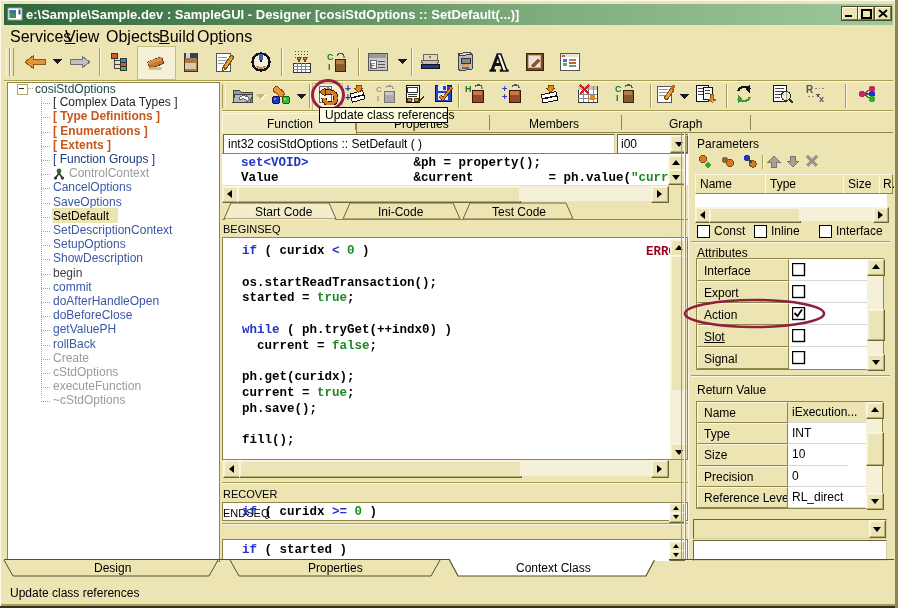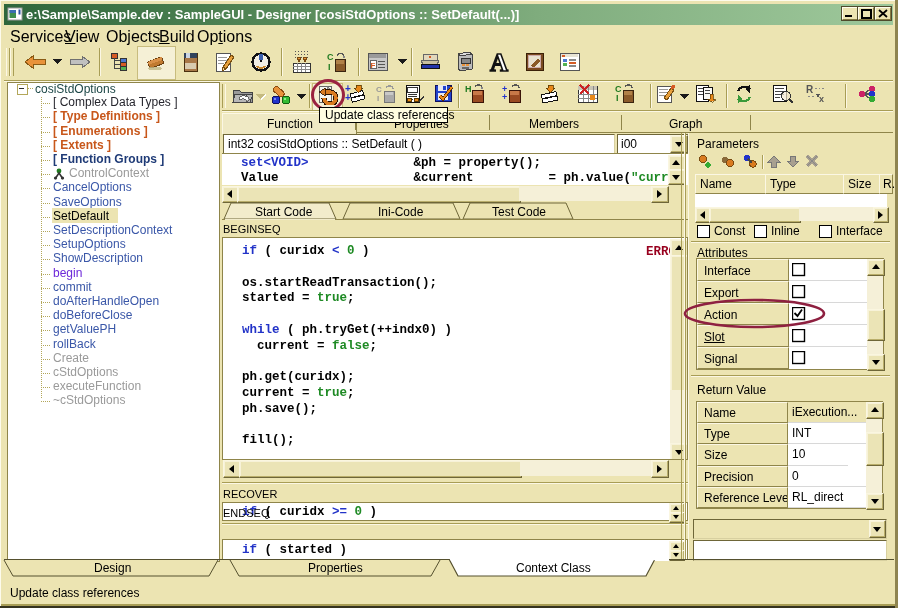--- a/index.html
+++ b/index.html
@@ -188,21 +188,21 @@
   <div class="abs" style="left:27px;top:-1px;color:#1C4747;">cosiStdOptions</div>
   <div class="abs" style="left:33px;top:20px;width:10px;height:1px;background-image:repeating-linear-gradient(to right,#B3A75A 0 1px,transparent 1px 2px);"></div>
   <div class="abs" style="left:45px;top:12px;color:#26262E;white-space:nowrap;">[ Complex Data Types ]</div>
   <div class="abs" style="left:33px;top:34px;width:10px;height:1px;background-image:repeating-linear-gradient(to right,#B3A75A 0 1px,transparent 1px 2px);"></div>
   <div class="abs" style="left:45px;top:26px;color:#C8571B;font-weight:bold;white-space:nowrap;">[ Type Definitions ]</div>
   <div class="abs" style="left:33px;top:49px;width:10px;height:1px;background-image:repeating-linear-gradient(to right,#B3A75A 0 1px,transparent 1px 2px);"></div>
   <div class="abs" style="left:45px;top:41px;color:#C8571B;font-weight:bold;white-space:nowrap;">[ Enumerations ]</div>
   <div class="abs" style="left:33px;top:63px;width:10px;height:1px;background-image:repeating-linear-gradient(to right,#B3A75A 0 1px,transparent 1px 2px);"></div>
   <div class="abs" style="left:45px;top:55px;color:#C8571B;font-weight:bold;white-space:nowrap;">[ Extents ]</div>
   <div class="abs" style="left:33px;top:77px;width:10px;height:1px;background-image:repeating-linear-gradient(to right,#B3A75A 0 1px,transparent 1px 2px);"></div>
-  <div class="abs" style="left:45px;top:69px;color:#1F3B77;font-weight:bold;white-space:nowrap;">[ Function Groups ]</div>
+  <div class="abs" style="left:45px;top:69px;color:#1F3B77;font-weight:normal;white-space:nowrap;">[ Function Groups ]</div>
   <div class="abs" style="left:33px;top:91px;width:10px;height:1px;background-image:repeating-linear-gradient(to right,#B3A75A 0 1px,transparent 1px 2px);"></div>
   <svg class="abs" style="left:45px;top:84px;" width="13" height="13">
       <circle cx="6" cy="4" r="2.4" fill="#1f7a1f"></circle>
       <path d="M2 12 L6 6 L10 12" stroke="#333" stroke-width="1.6" fill="none"></path>
       <circle cx="2.5" cy="11" r="1.6" fill="#333"></circle>
       <circle cx="9.5" cy="11" r="1.6" fill="#333"></circle>
     </svg>
   <div class="abs" style="left:61px;top:83px;color:#9A9A9A;white-space:nowrap;">ControlContext</div>
   <div class="abs" style="left:33px;top:105px;width:10px;height:1px;background-image:repeating-linear-gradient(to right,#B3A75A 0 1px,transparent 1px 2px);"></div>
   <div class="abs" style="left:45px;top:97px;color:#3A57A8;white-space:nowrap;">CancelOptions</div>
@@ -211,21 +211,21 @@
   <div class="abs" style="left:33px;top:134px;width:10px;height:1px;background-image:repeating-linear-gradient(to right,#B3A75A 0 1px,transparent 1px 2px);"></div>
   <div class="abs" style="left:44px;top:125px;width:66px;height:15px;background:#ECE4B2;"></div>
   <div class="abs" style="left:45px;top:126px;color:#000000;white-space:nowrap;">SetDefault</div>
   <div class="abs" style="left:33px;top:148px;width:10px;height:1px;background-image:repeating-linear-gradient(to right,#B3A75A 0 1px,transparent 1px 2px);"></div>
   <div class="abs" style="left:45px;top:140px;color:#3A57A8;white-space:nowrap;">SetDescriptionContext</div>
   <div class="abs" style="left:33px;top:162px;width:10px;height:1px;background-image:repeating-linear-gradient(to right,#B3A75A 0 1px,transparent 1px 2px);"></div>
   <div class="abs" style="left:45px;top:154px;color:#3A57A8;white-space:nowrap;">SetupOptions</div>
   <div class="abs" style="left:33px;top:176px;width:10px;height:1px;background-image:repeating-linear-gradient(to right,#B3A75A 0 1px,transparent 1px 2px);"></div>
   <div class="abs" style="left:45px;top:168px;color:#3A57A8;white-space:nowrap;">ShowDescription</div>
   <div class="abs" style="left:33px;top:191px;width:10px;height:1px;background-image:repeating-linear-gradient(to right,#B3A75A 0 1px,transparent 1px 2px);"></div>
-  <div class="abs" style="left:45px;top:183px;color:#6d28d9;white-space:nowrap;">begin</div>
+  <div class="abs" style="left:45px;top:183px;color:#404040;white-space:nowrap;">begin</div>
   <div class="abs" style="left:33px;top:205px;width:10px;height:1px;background-image:repeating-linear-gradient(to right,#B3A75A 0 1px,transparent 1px 2px);"></div>
   <div class="abs" style="left:45px;top:197px;color:#3A57A8;white-space:nowrap;">commit</div>
   <div class="abs" style="left:33px;top:219px;width:10px;height:1px;background-image:repeating-linear-gradient(to right,#B3A75A 0 1px,transparent 1px 2px);"></div>
   <div class="abs" style="left:45px;top:211px;color:#3A57A8;white-space:nowrap;">doAfterHandleOpen</div>
   <div class="abs" style="left:33px;top:233px;width:10px;height:1px;background-image:repeating-linear-gradient(to right,#B3A75A 0 1px,transparent 1px 2px);"></div>
   <div class="abs" style="left:45px;top:225px;color:#3A57A8;white-space:nowrap;">doBeforeClose</div>
   <div class="abs" style="left:33px;top:247px;width:10px;height:1px;background-image:repeating-linear-gradient(to right,#B3A75A 0 1px,transparent 1px 2px);"></div>
   <div class="abs" style="left:45px;top:239px;color:#3A57A8;white-space:nowrap;">getValuePH</div>
   <div class="abs" style="left:33px;top:262px;width:10px;height:1px;background-image:repeating-linear-gradient(to right,#B3A75A 0 1px,transparent 1px 2px);"></div>
   <div class="abs" style="left:45px;top:254px;color:#3A57A8;white-space:nowrap;">rollBack</div>

